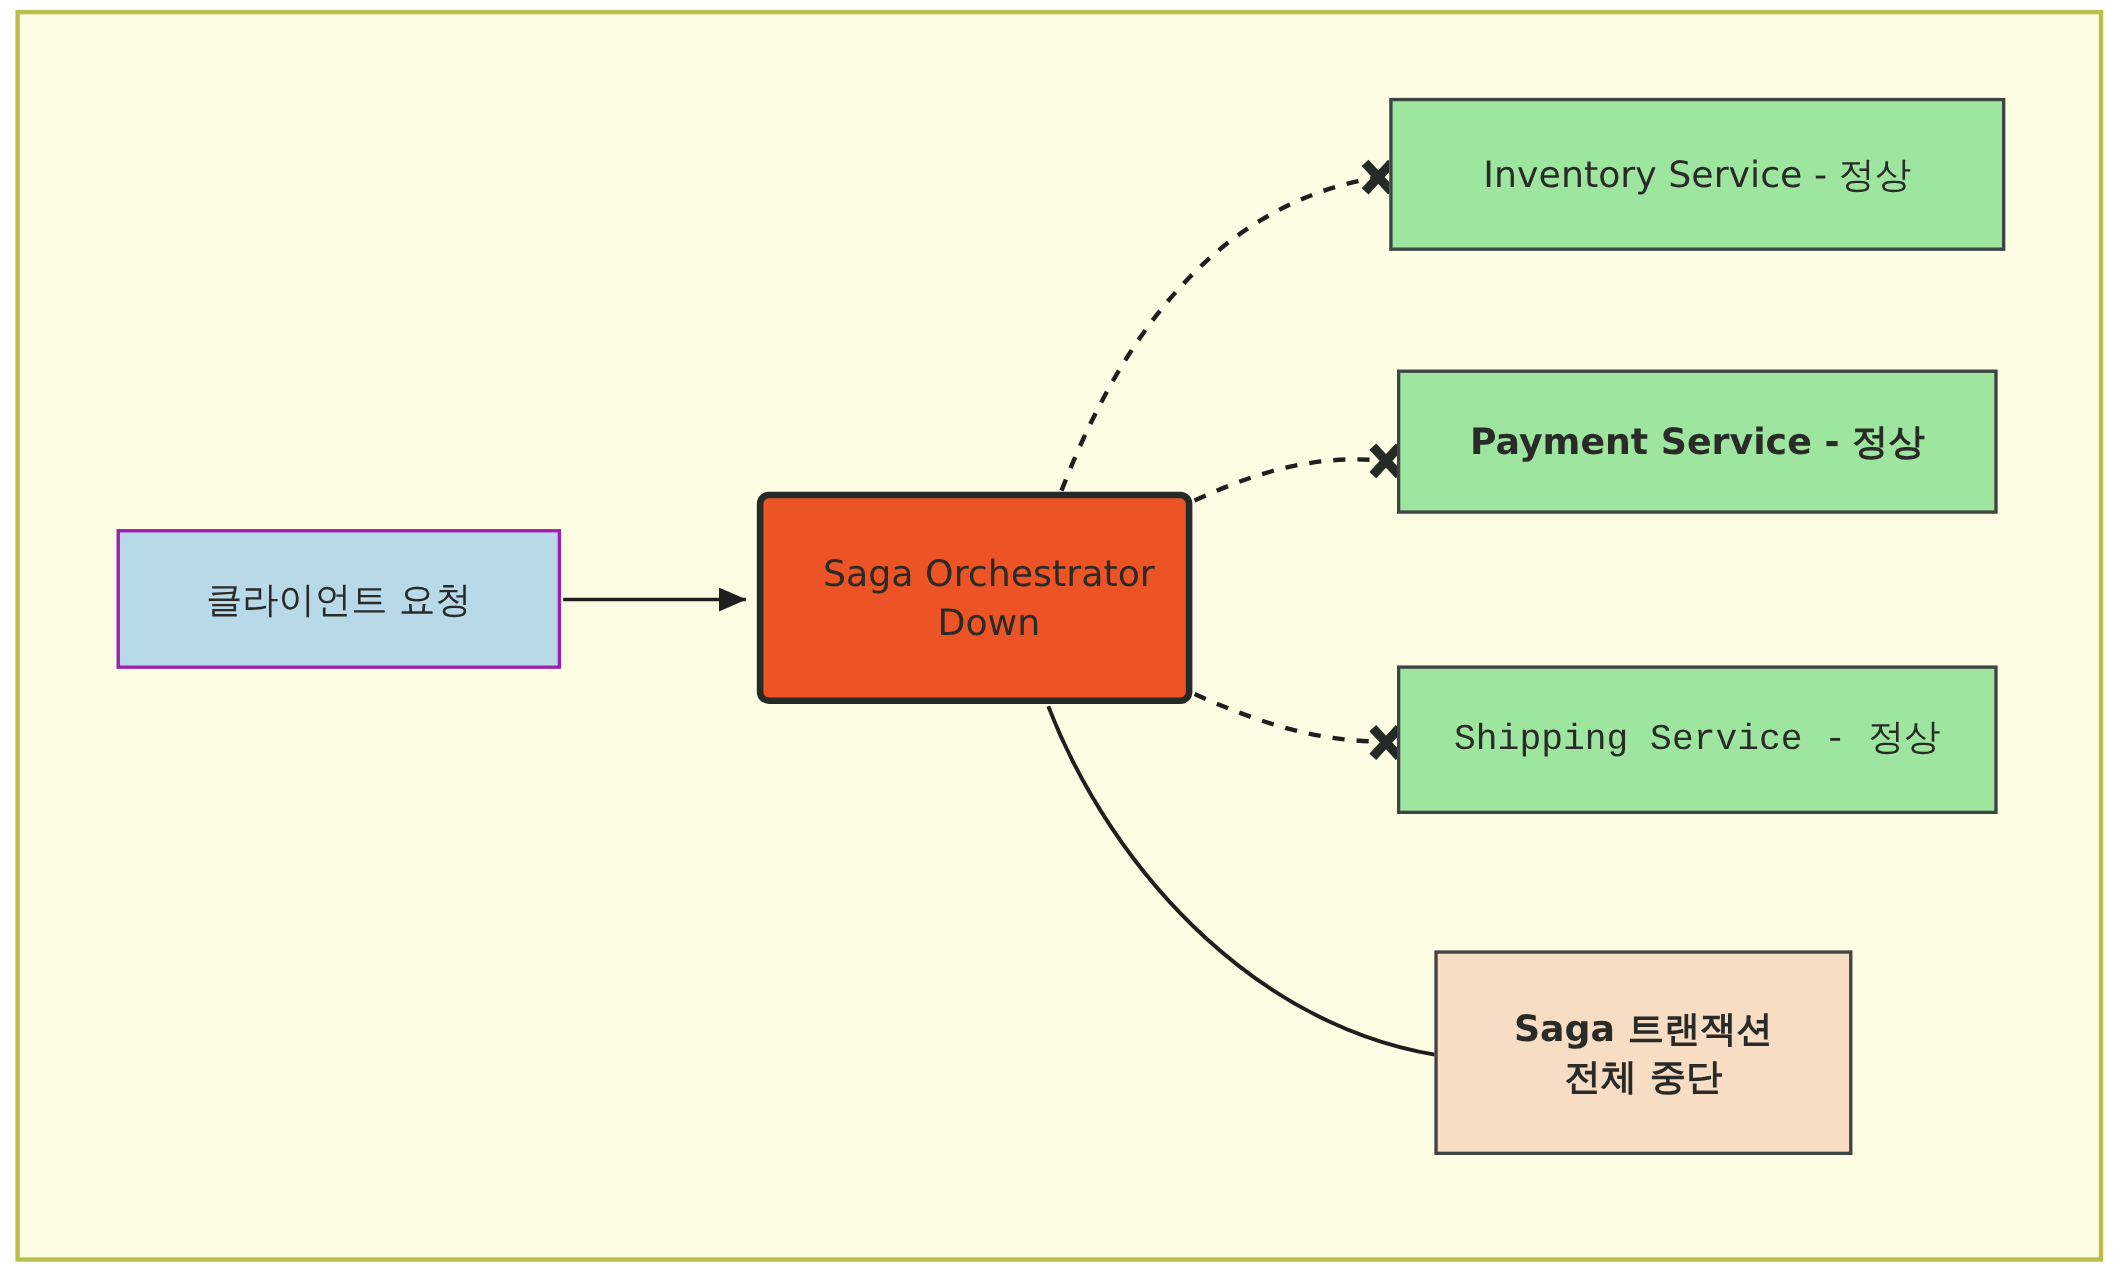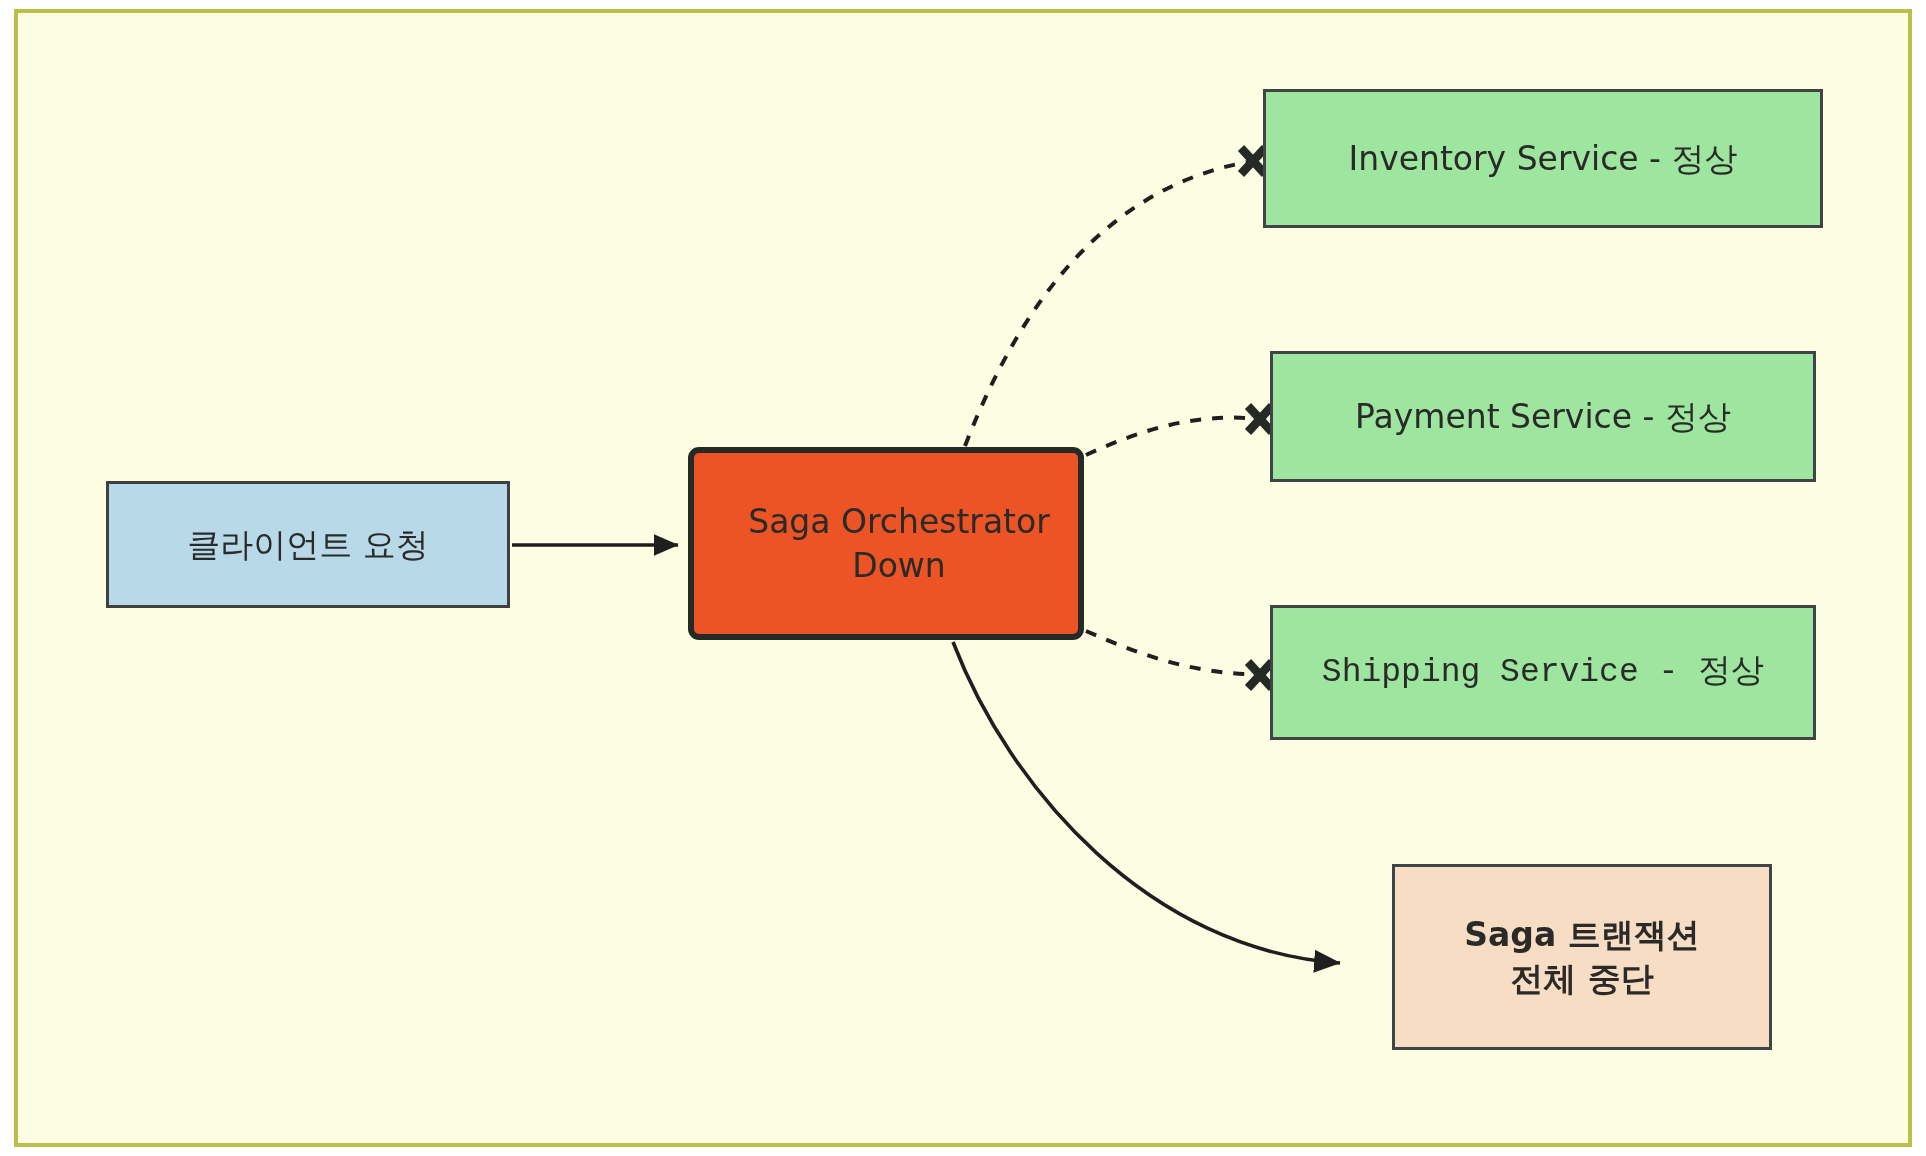--- a/index.html
+++ b/index.html
@@ -48,21 +48,21 @@
     white-space: pre-line;
   }
 
   
   #node-client {
     left: 106px;
     top: 481px;
     width: 404px;
     height: 127px;
     background: #b7d9e8;
-    border: 3px solid #404040;
+    border: 3px solid #a21caf;
     font-size: 33px;
   }
 
   
   #node-orchestrator {
     left: 688px;
     top: 447px;
     width: 396px;
     height: 193px;
     background: #ec5425;
@@ -80,35 +80,36 @@
     align-items: center;
   }
   #node-inventory {
     left: 1263px;
     top: 89px;
     width: 560px;
     height: 139px;
   }
   #node-payment {
     left: 1270px;
-    top: 351px;
+    top: 336px;
     width: 546px;
     height: 131px;
+    font-weight: bold;
   }
   #node-shipping {
     left: 1270px;
     top: 605px;
     width: 546px;
     height: 135px;
     font-family: Liberation Mono, monospace;
   }
 
   
   #node-abort {
-    left: 1392px;
+    left: 1304px;
     top: 864px;
     width: 380px;
     height: 186px;
     background: #f6ddc3;
     border: 3px solid #3f4444;
     font-size: 33px;
     font-weight: bold;
   }
 </style>
 </head>

